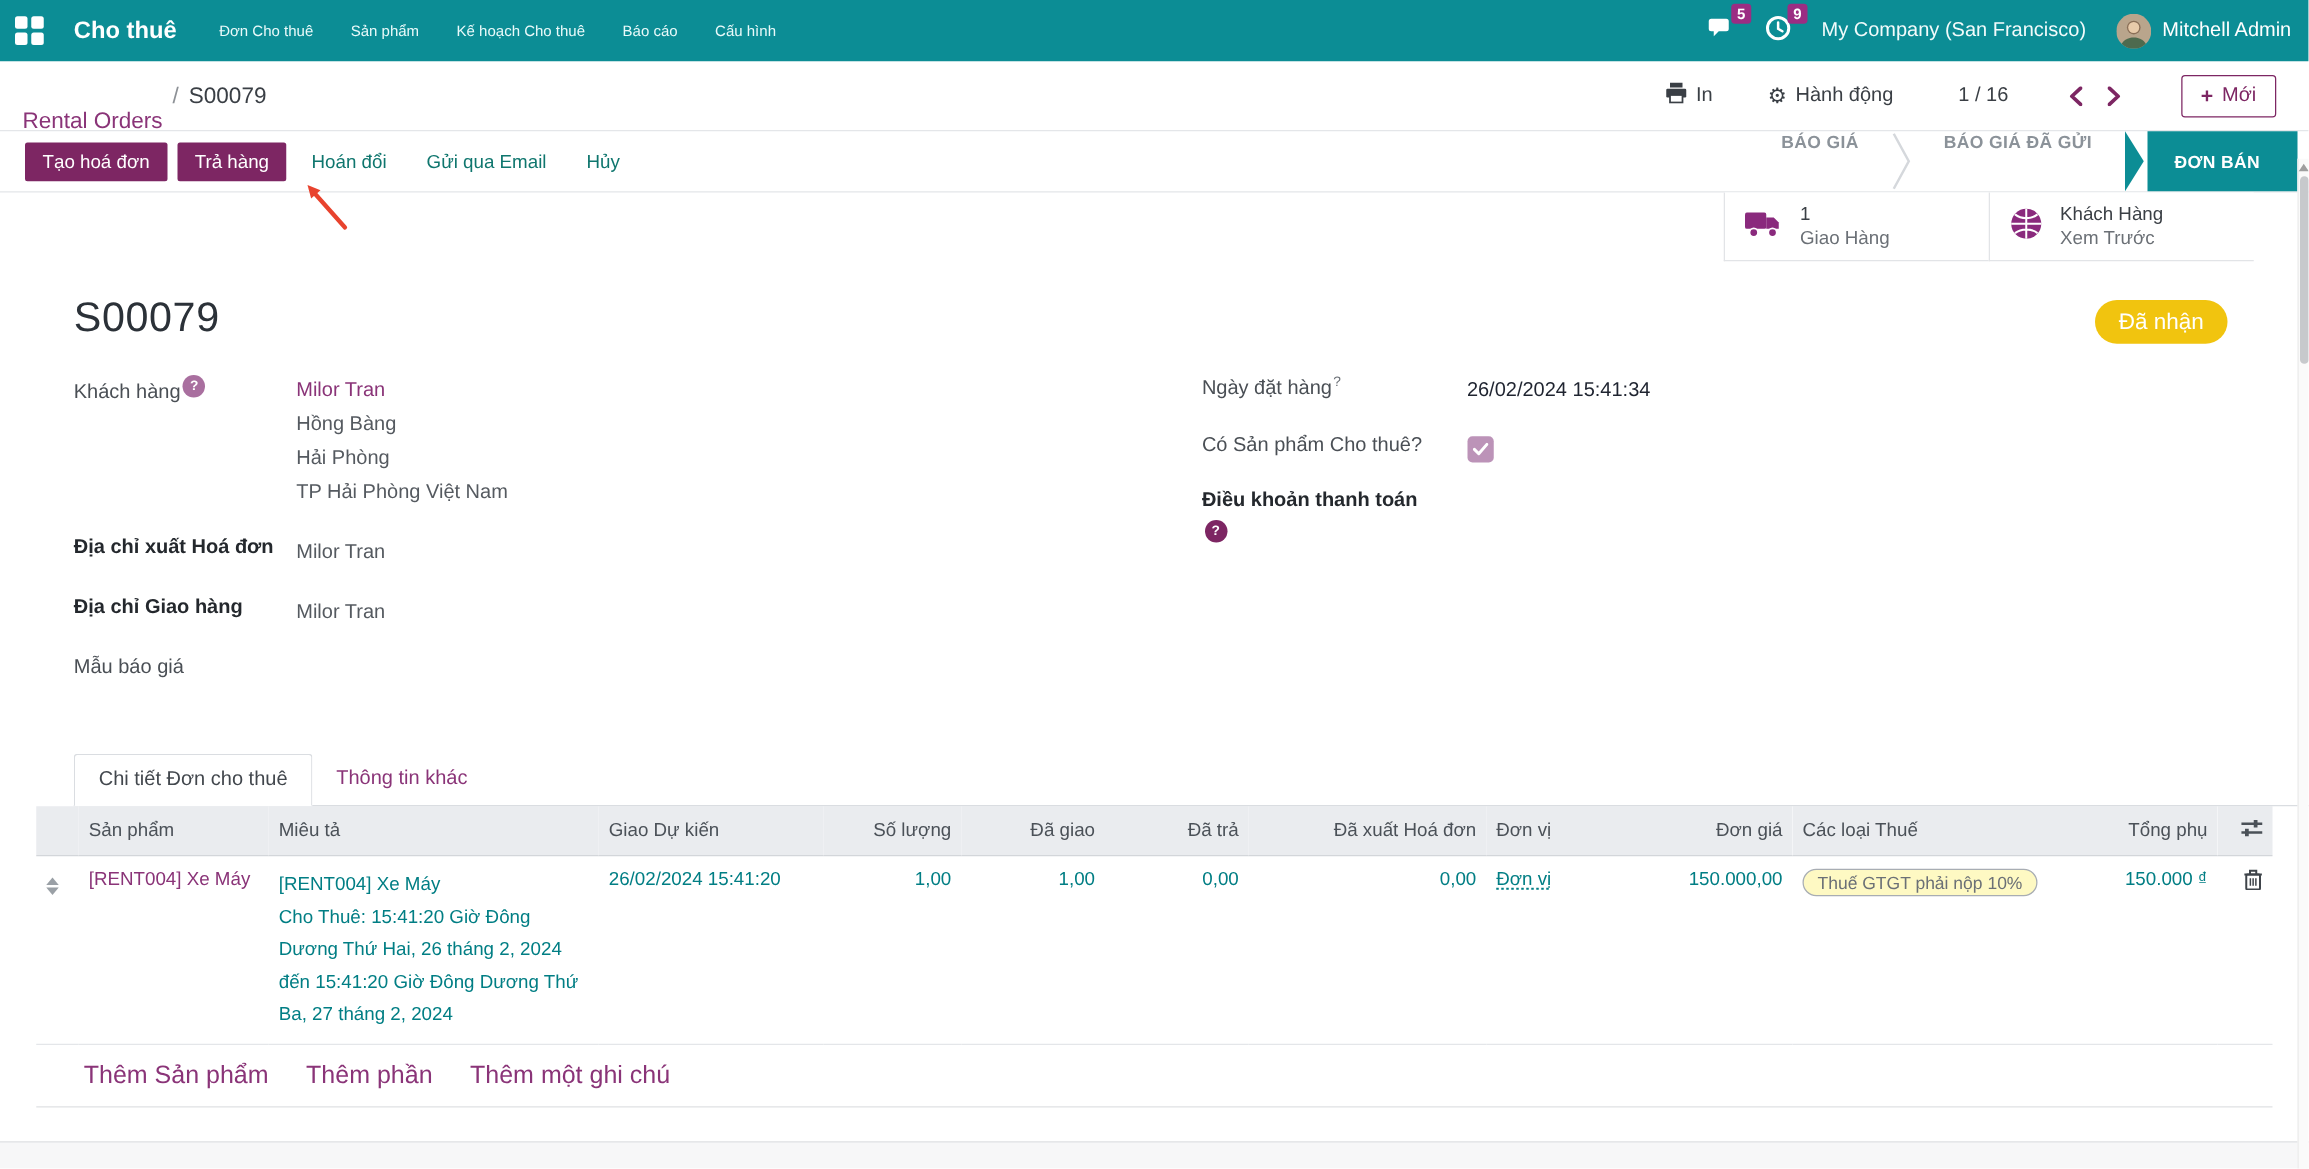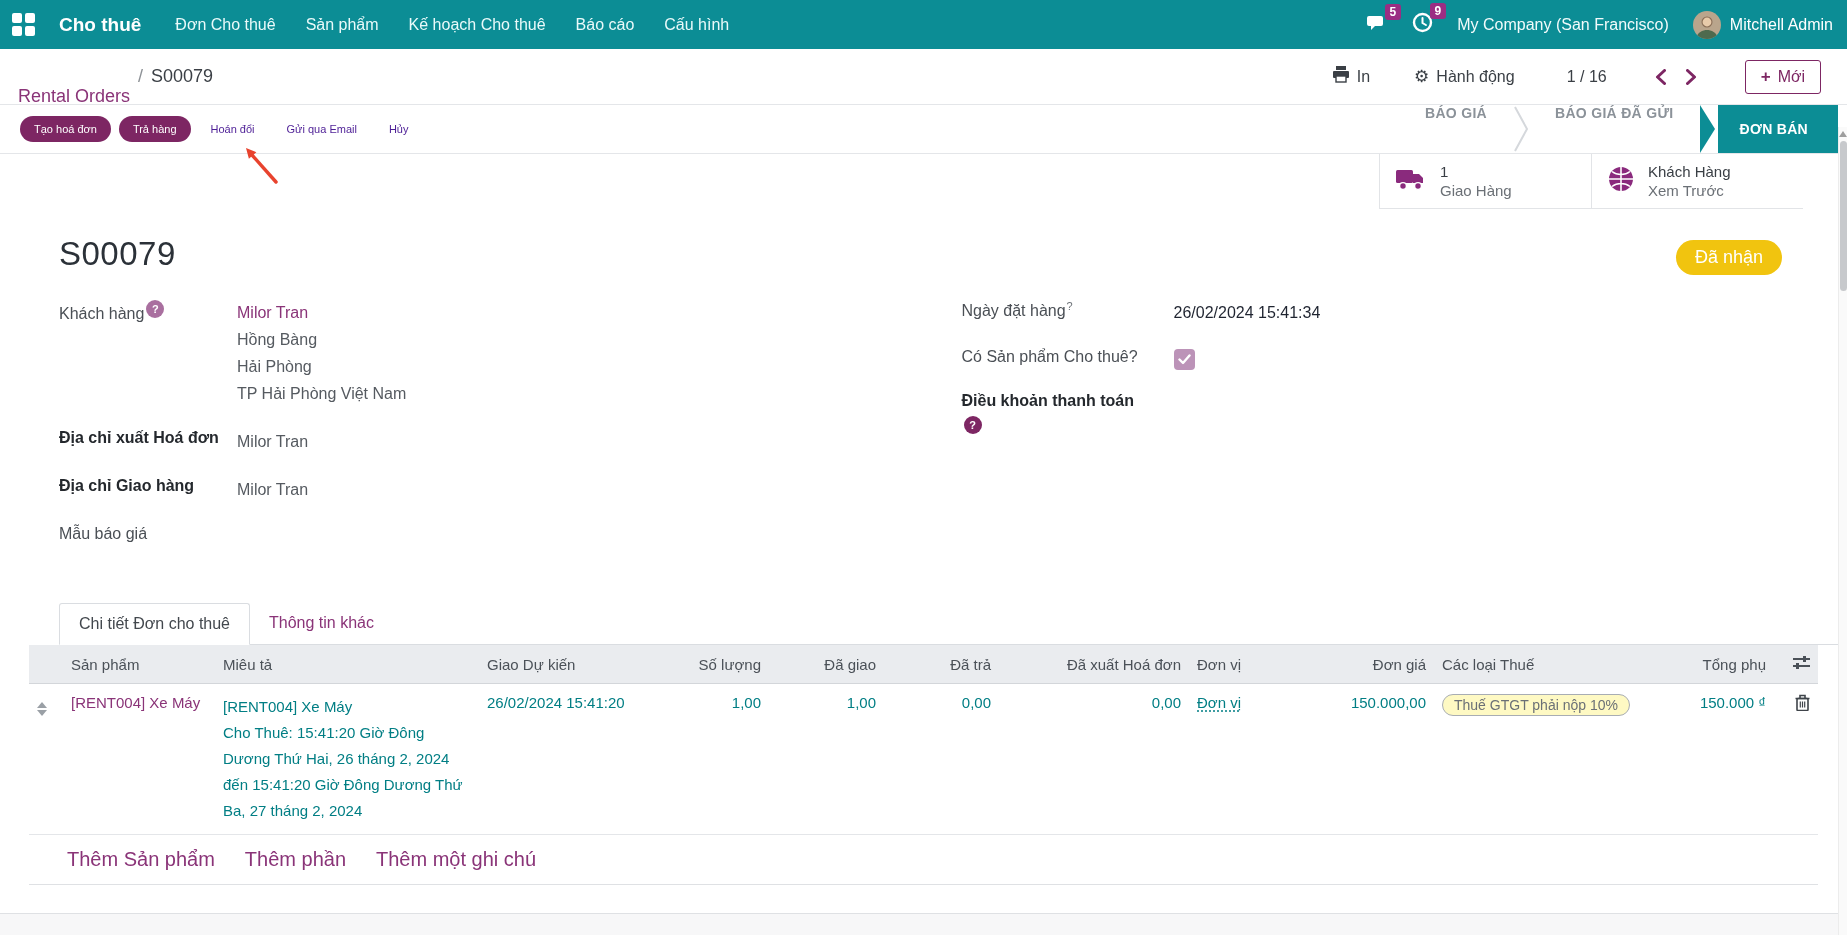--- a/index.html
+++ b/index.html
@@ -11,21 +11,21 @@
   body{font-family:"Liberation Sans",sans-serif;background:#fff;}
   .screen{position:relative;width:1847px;height:935px;overflow:hidden;background:#fff;}
 
   
   .nav{height:49px;background:var(--nav-bg);display:flex;align-items:center;justify-content:space-between;padding:0 14px 0 12px;color:#fff;}
   .nav-left{display:flex;align-items:center;gap:30px;}
   .apps-icon{display:grid;grid-template-columns:10px 10px;grid-gap:3px;cursor:pointer;margin-right:-6px;}
   .apps-icon i{width:10px;height:10px;background:#fff;border-radius:2px;display:block;}
   .brand{font-size:19px;font-weight:700;margin-right:4px;cursor:pointer;}
   .nav-menu{display:flex;align-items:center;gap:30px;}
-  .nav-item{font-size:16px;color:#eafafa;cursor:pointer;white-space:nowrap;}
+  .nav-item{font-size:12px;color:#eafafa;cursor:pointer;white-space:nowrap;}
   .nav-right{display:flex;align-items:center;gap:24px;}
   .icon-btn{position:relative;display:flex;align-items:center;cursor:pointer;}
   .nav-badge{position:absolute;top:-9px;right:-13px;background:var(--badge);color:#fff;font-size:12px;font-weight:700;padding:1px 5px;border-radius:3px;line-height:14px;}
   .company{font-size:16px;color:#f2fbfb;cursor:pointer;}
   .user{display:flex;align-items:center;gap:9px;cursor:pointer;}
   .user-name{font-size:16px;}
   .avatar{width:28px;height:28px;border-radius:50%;overflow:hidden;display:block;}
 
   
   .cp{height:56px;display:flex;align-items:center;justify-content:space-between;padding:0 26px 0 18px;border-bottom:1px solid var(--border);}
@@ -38,23 +38,23 @@
   .gear-glyph{font-size:17px;color:#3a3f45;}
   .pager{font-size:16px;color:#3a3f45;margin-left:8px;}
   .pager-arrows{display:flex;align-items:center;gap:20px;margin:0 4px;}
   .pager-arrows svg{cursor:pointer;}
   .new-btn{display:flex;align-items:center;gap:7px;border:1px solid var(--primary);color:var(--primary);background:#fff;font-size:16px;padding:6px 15px;border-radius:3px;cursor:pointer;font-family:inherit;}
   .new-plus{font-weight:700;font-size:17px;}
 
   
   .statusbar{height:49px;display:flex;align-items:stretch;justify-content:space-between;border-bottom:1px solid var(--border);padding-left:20px;}
   .sb-left{display:flex;align-items:center;gap:8px;}
-  .btn{font-family:inherit;font-size:11px;border:none;cursor:pointer;border-radius:13px;padding:7px 14px;}
+  .btn{font-family:inherit;font-size:15px;border:none;cursor:pointer;border-radius:2px;padding:7px 14px;}
   .btn-primary{background:var(--primary);color:#fff;}
-  .btn-flat{background:transparent;color:#4c1d95;padding:7px 12px;}
+  .btn-flat{background:transparent;color:#0f766e;padding:7px 12px;}
   .stages{display:flex;align-items:flex-start;margin-right:9px;}
   .stage{display:flex;align-items:center;padding:0 26px;font-size:14px;font-weight:600;color:#8b9299;letter-spacing:.3px;cursor:pointer;}
   .stage-chev{display:flex;align-items:center;}
   .stage-active-wrap{display:flex;align-items:center;cursor:default;}
   .stage-tri{width:0;height:0;border-top:24px solid transparent;border-bottom:24px solid transparent;border-left:15px solid var(--stage);}
   .stage-active{display:flex;align-items:center;background:var(--stage);color:#fff;font-size:14px;font-weight:700;letter-spacing:.3px;padding:0 30px 0 22px;margin-left:3px;height:48px;}
 
   
   .annot-arrow{position:absolute;left:234px;top:138px;z-index:20;pointer-events:none;}
 

